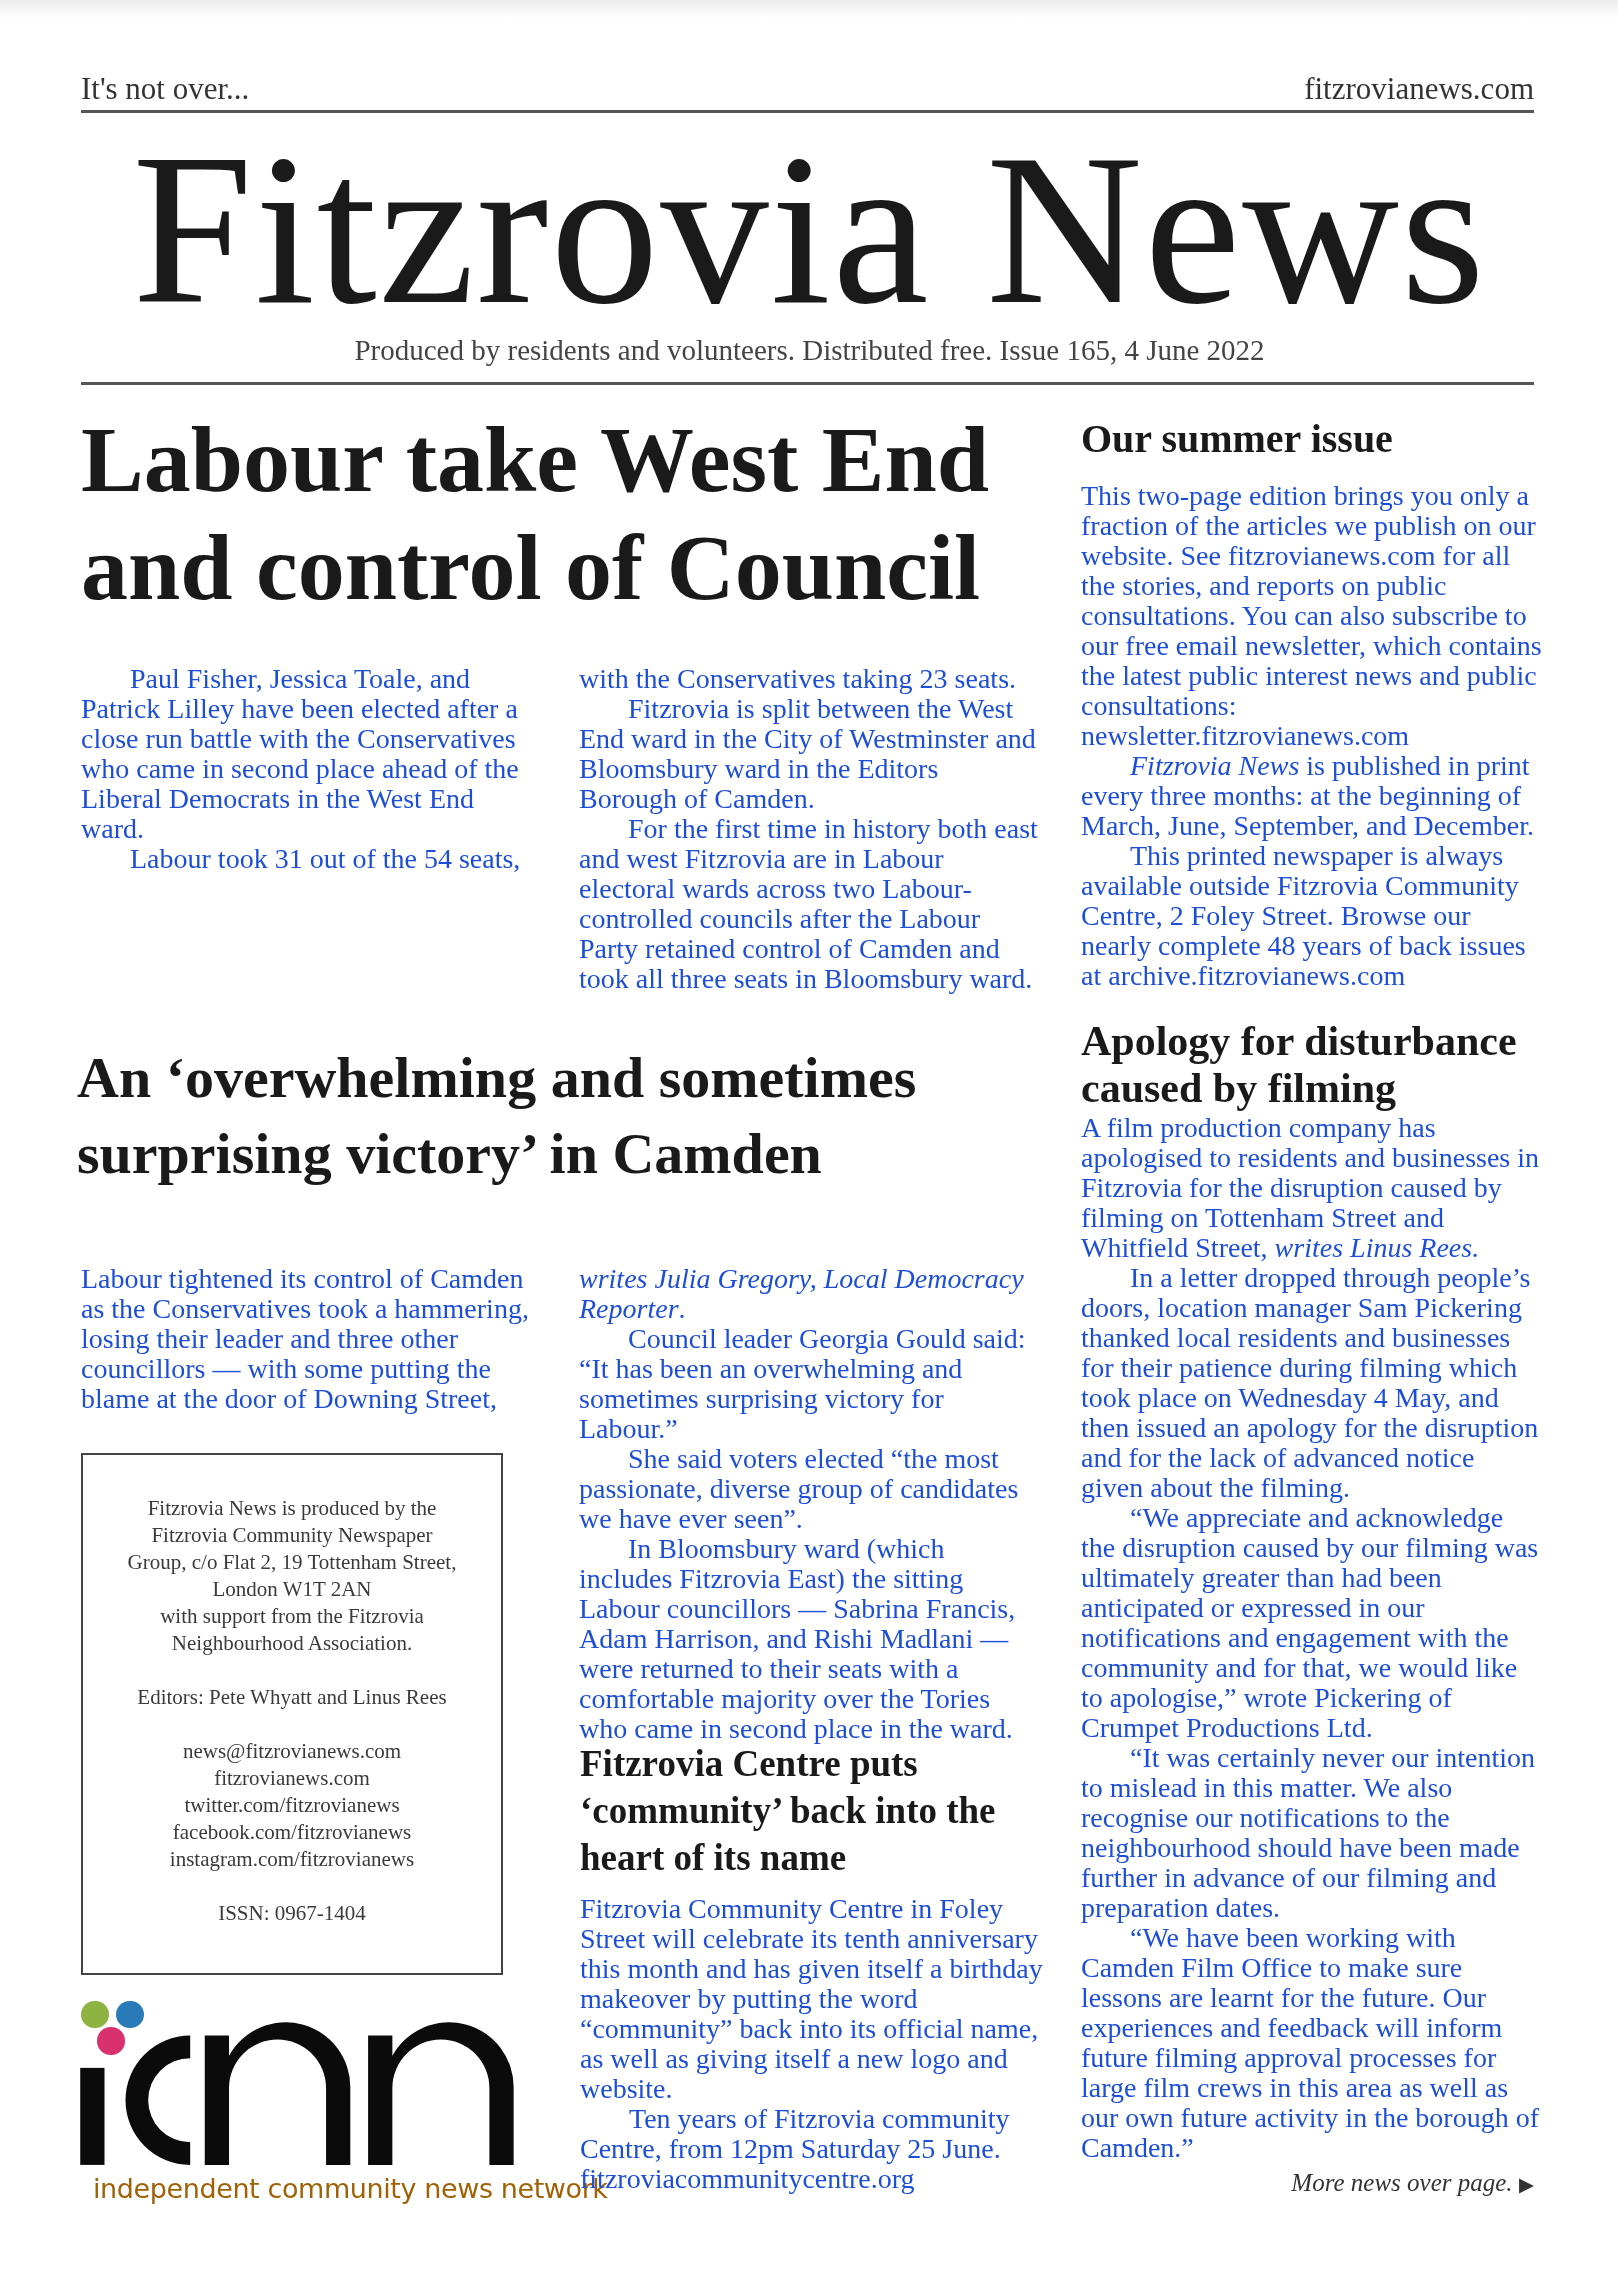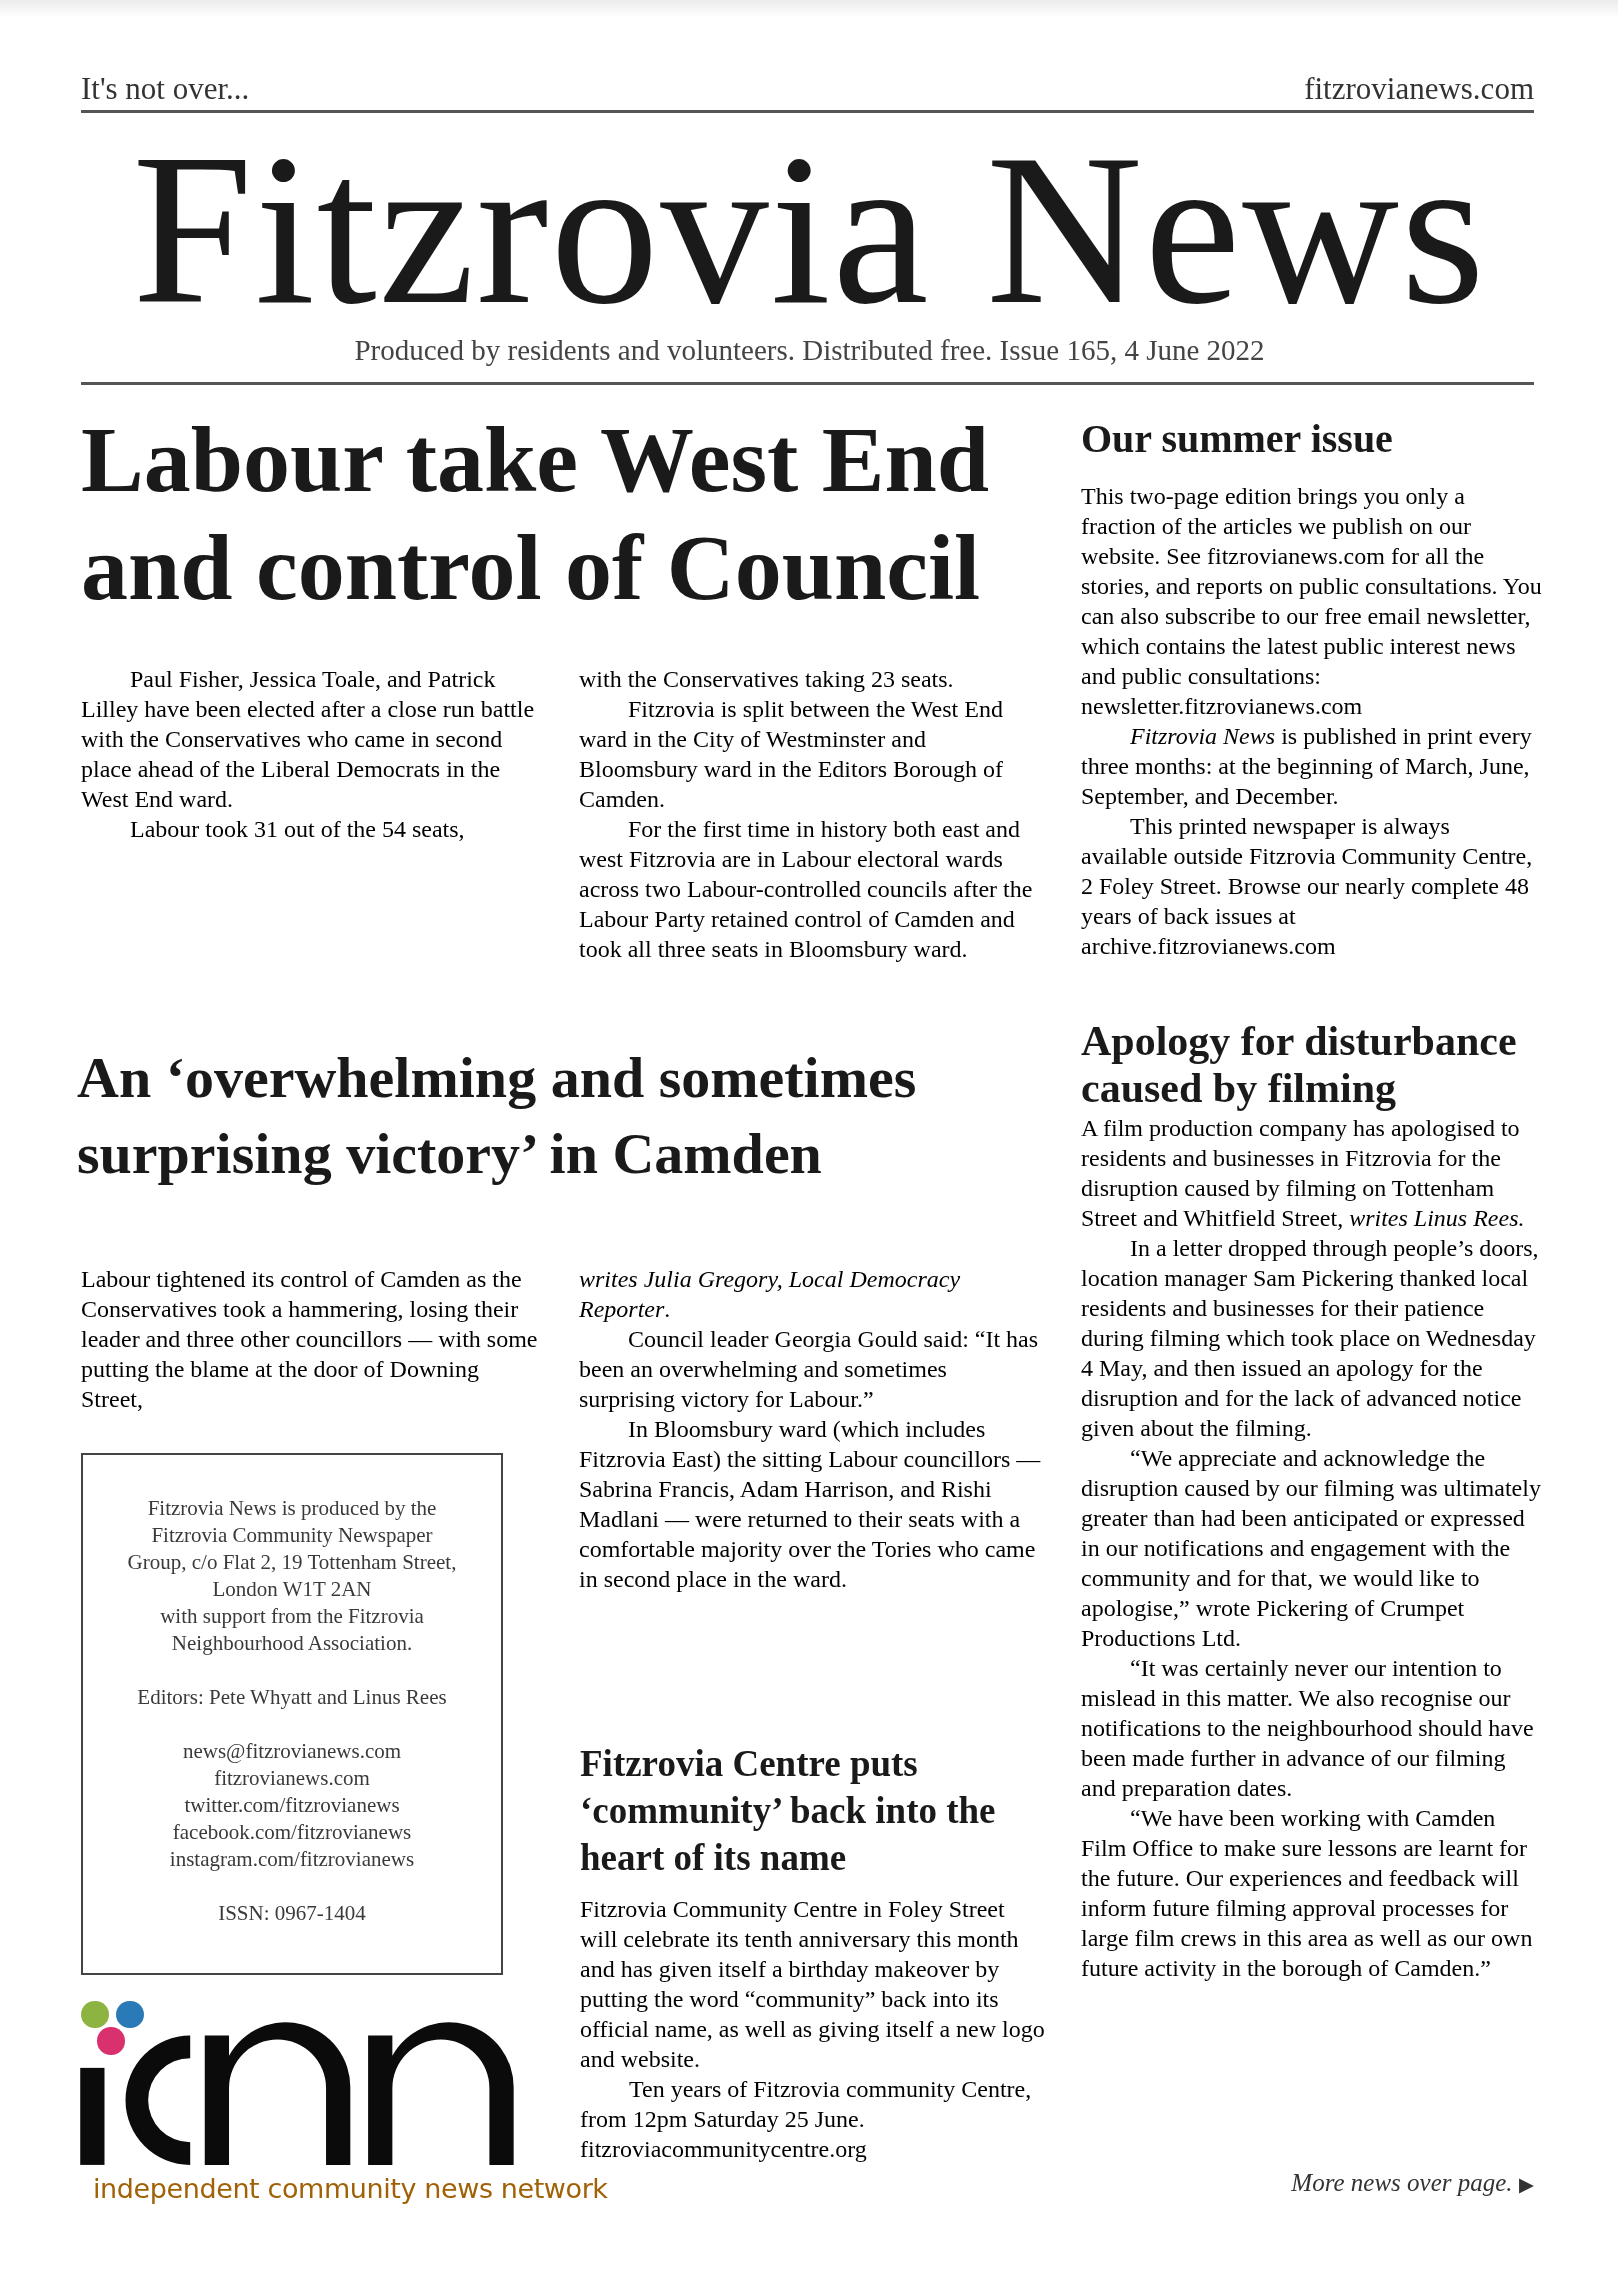--- a/index.html
+++ b/index.html
@@ -12,21 +12,21 @@
   .abs { position: absolute; }
   .topline { top: 71px; font-size: 31px; color: #333; }
   .rule { position: absolute; left: 81px; width: 1453px; height: 3.2px; background: #555; }
   .masthead { left: 0; width: 1619px; top: 121px; text-align: center;
     font-size: 217px; line-height: 1; letter-spacing: 1.6px; color: #1a1a1a; font-weight: normal; }
   .subtitle { left: 0; width: 1619px; top: 334px; text-align: center; font-size: 29px; color: #444; }
   .h1 { font-weight: bold; color: #1a1a1a; line-height: 1.12; margin: 0; }
   .lead-head { left: 81px; top: 405px; width: 987px; font-size: 94px; line-height: 108px; }
   .sub-head { left: 77px; top: 1040px; width: 996px; font-size: 58px; line-height: 76px; }
   .side-head { font-size: 40px; line-height: 49px; }
-  .col { position: absolute; font-size: 24px; line-height: 30px; color: #000000; }
+  .col { position: absolute; font-size: 28px; line-height: 30px; color: #1d4ed8; }
   .col p { margin: 0; text-indent: 49px; }
   .col p.first { text-indent: 0; }
   .col p.noind { text-indent: 0; }
   em { font-style: italic; }
   .box { position: absolute; left: 81px; top: 1453px; width: 422px; height: 522px;
     border: 2.4px solid #444; box-sizing: border-box; text-align: center;
     font-size: 21px; line-height: 27px; color: #3a3a3a; padding-top: 40px; }
   .box div { margin: 0; }
   .gap { height: 27px; }
   .logo { position: absolute; left: 77px; top: 1991px; width: 469px; height: 210px; }
@@ -63,20 +63,21 @@
 
 <h2 class="abs h1 sub-head">An ‘overwhelming and sometimes surprising victory’ in Camden</h2>
 
 <div class="col" style="left:81px; top:1264px; width:461px;">
   <p class="first">Labour tightened its control of Camden as the Conservatives took a hammering, losing their leader and three other councillors — with some putting the blame at the door of Downing Street,</p>
 </div>
 
 <div class="col" style="left:579px; top:1264px; width:465px;">
   <p class="first"><em>writes Julia Gregory, Local Democracy Reporter</em><span>.</span></p>
   <p>Council leader Georgia Gould said: “It has been an overwhelming and sometimes surprising victory for Labour.”</p>
+  <p>She said voters elected “the most passionate, diverse group of candidates we have ever seen”.</p>
   <p>In Bloomsbury ward (which includes Fitzrovia East) the sitting Labour councillors — Sabrina Francis, Adam Harrison, and Rishi Madlani — were returned to their seats with a comfortable majority over the Tories who came in second place in the ward.</p>
 </div>
 
 <div class="box">
   <div>Fitzrovia News is produced by the</div>
   <div>Fitzrovia Community Newspaper</div>
   <div>Group, c/o Flat 2, 19 Tottenham Street,</div>
   <div>London W1T 2AN</div>
   <div>with support from the Fitzrovia</div>
   <div>Neighbourhood Association.</div>

